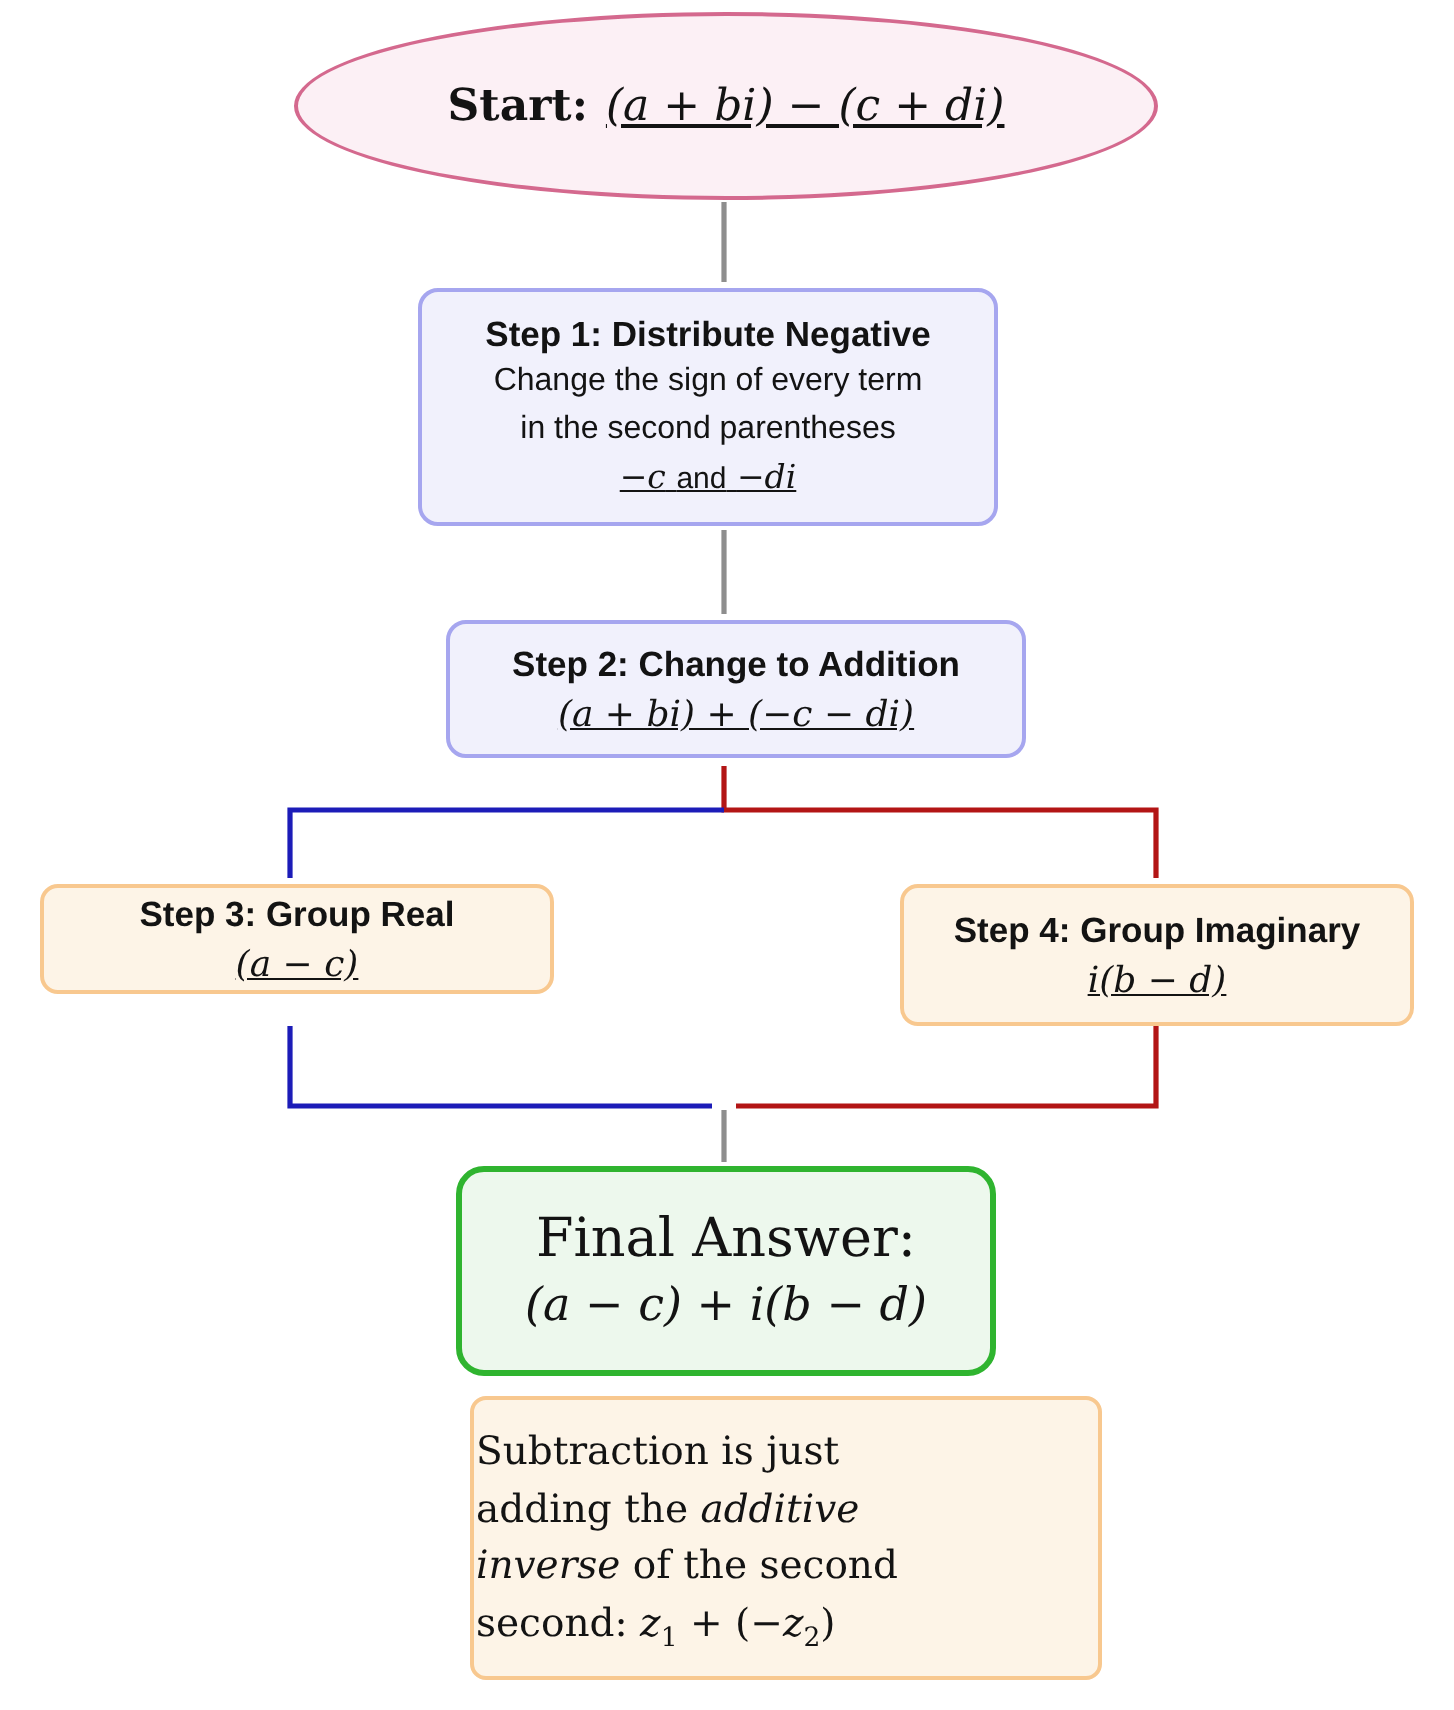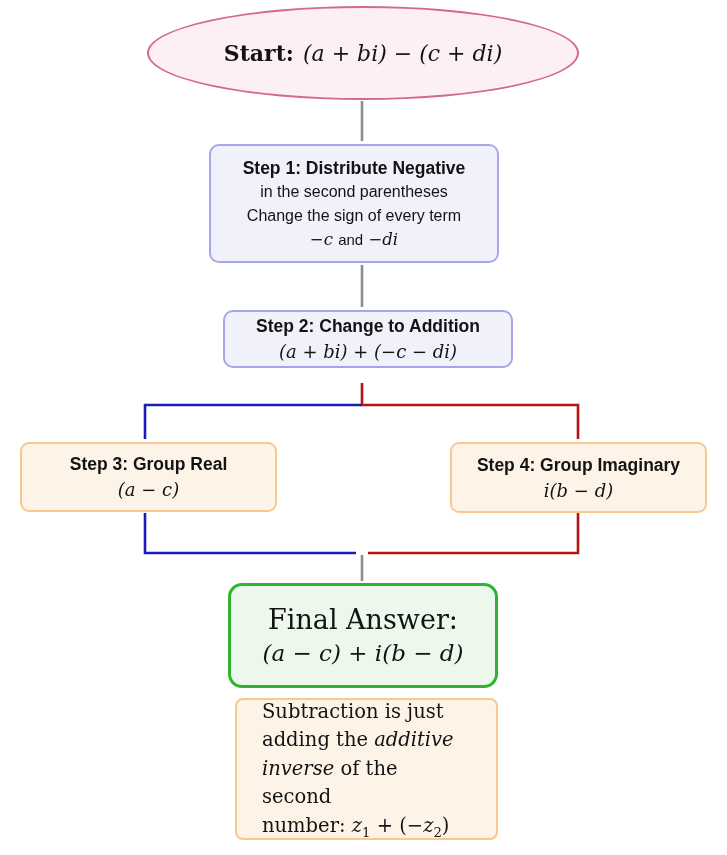--- a/index.html
+++ b/index.html
@@ -27,54 +27,54 @@
   .node{position:absolute;box-sizing:border-box;display:flex;flex-direction:column;
         align-items:center;justify-content:center;text-align:left;}
 
   .ellipse{
     left:147px;top:6px;width:432px;height:94px;
     background:var(--pink-fill);border:2.5px solid var(--pink-border);
     border-radius:50%;flex-direction:row;gap:9px;
     font-family:"DejaVu Serif",serif;font-size:22px;
   }
   .serif-bold{font-family:"DejaVu Serif",serif;font-weight:bold;}
-  .math{font-family:"DejaVu Serif",serif;font-style:italic;}
+  .math{font-family:"DejaVu Serif",serif;font-style:italic;text-decoration:underline;}
 
   .stepbox{
     background:var(--lavender-fill);border:2px solid var(--lavender-border);
     border-radius:10px;
   }
   .step1{left:209px;top:144px;width:290px;height:119px;}
-  .step2{left:223px;top:310px;width:290px;height:58px;}
+  .step2{left:223px;top:310px;width:290px;height:69px;}
   .step-title{font-size:17.5px;font-weight:bold;line-height:24px;}
   .step-line{font-size:16px;line-height:24px;}
   .step-math{font-size:16.5px;line-height:24px;}
   .step-math .and{font-family:"Liberation Sans",sans-serif;font-style:normal;font-size:15px;}
   .step2 .step-math, .groupbox .step-math{font-size:18px;margin-top:2px;}
 
   .groupbox{
     background:var(--orange-fill);border:2px solid var(--orange-border);
     border-radius:9px;
   }
-  .step3{left:20px;top:442px;width:257px;height:70px;}
+  .step3{left:20px;top:442px;width:257px;height:55px;}
   .step4{left:450px;top:442px;width:257px;height:71px;}
 
   .finalbox{
     left:228px;top:583px;width:270px;height:105px;
     background:var(--green-fill);border:3px solid var(--green-border);
     border-radius:14px;gap:5px;
   }
   .final-title{font-family:"DejaVu Serif",serif;font-weight:normal;font-size:27px;line-height:30px;}
   .final-math{font-family:"DejaVu Serif",serif;font-style:italic;font-size:23px;line-height:27px;}
 
   .notebox{
-    left:235px;top:698px;width:263px;height:142px;
+    left:235px;top:698px;width:316px;height:142px;
     background:var(--orange-fill);border:2px solid var(--orange-border);
     border-radius:8px;align-items:flex-start;justify-content:center;
-    padding:8px 25px;text-align:left;
+    padding:8px 1px;text-align:left;
     font-family:"DejaVu Serif",serif;font-size:19.5px;line-height:28.5px;
   }
   .notebox .em{font-style:italic;}
   .notebox .mathz{font-style:italic;}
   .notebox sub{font-size:68%;line-height:0;}
 </style>
 </head>
 <body>
 
 <div class="canvas">
@@ -100,22 +100,22 @@
     <path class="c-gray" d="M362,555 V581" marker-end="url(#ah-gray)"></path>
   </svg>
 
   <div class="node ellipse">
     <span class="serif-bold">Start:</span>
     <span class="math">(a + bi) − (c + di)</span>
   </div>
 
   <div class="node stepbox step1">
     <div class="step-title">Step 1: Distribute Negative</div>
+    <div class="step-line">Change the sign of every term</div>
     <div class="step-line">in the second parentheses</div>
-    <div class="step-line">Change the sign of every term</div>
     <div class="step-math math">
       <span>−c</span>
       <span class="and">and</span>
       <span>−di</span>
     </div>
   </div>
 
   <div class="node stepbox step2">
     <div class="step-title">Step 2: Change to Addition</div>
     <div class="step-math math">(a + bi) + (−c − di)</div>
@@ -133,16 +133,16 @@
 
   <div class="node finalbox">
     <div class="final-title">Final Answer:</div>
     <div class="final-math">(a − c) + i(b − d)</div>
   </div>
 
   <div class="node notebox">
     <div>Subtraction is just</div>
     <div><span>adding the </span><span class="em">additive</span></div>
     <div><span class="em">inverse</span><span> of the second</span></div>
-    <div><span>number: </span><span class="mathz">z</span><sub>1</sub><span> + (−</span><span class="mathz">z</span><sub>2</sub><span>)</span></div>
+    <div><span>second: </span><span class="mathz">z</span><sub>1</sub><span> + (−</span><span class="mathz">z</span><sub>2</sub><span>)</span></div>
   </div>
 
 </div>
 
 </body></html>

